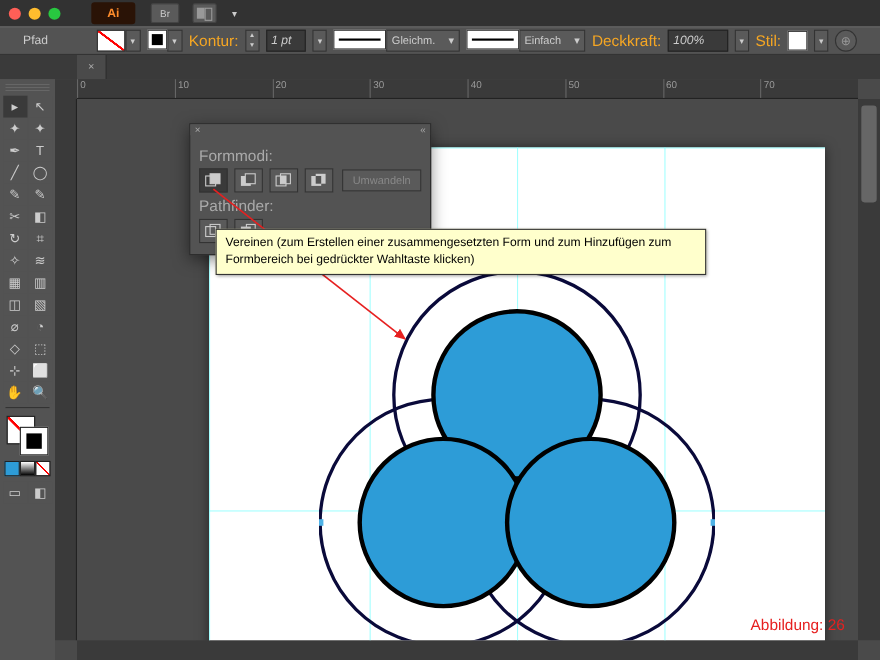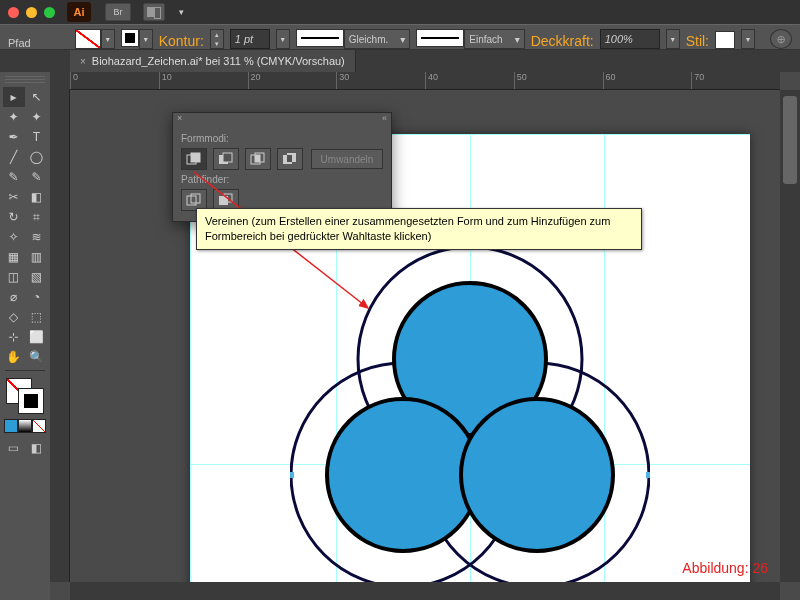--- a/index.html
+++ b/index.html
@@ -5,29 +5,29 @@
 * { margin: 0; padding: 0; box-sizing: border-box; font-family: "Lucida Grande", Arial, sans-serif; }
 body { width: 800px; height: 600px; background: #535353; overflow: hidden; position: relative; }
 
 
 .titlebar { height: 24px; background: #323232; display: flex; align-items: center; padding: 0 8px; gap: 6px; }
 .traffic { display: flex; gap: 7px; }
 .dot { width: 11px; height: 11px; border-radius: 50%; }
 .dot.red { background: #ff5f57; }
 .dot.yellow { background: #febc2e; }
 .dot.green { background: #28c840; }
-.app-logo { width: 24px; height: 20px; background: #2a1306; border-radius: 3px; display: flex; align-items: center; justify-content: center; color: #ff8d2c; font-size: 11px; font-weight: bold; margin-left: 6px; }
+.app-logo { width: 40px; height: 20px; background: #2a1306; border-radius: 3px; display: flex; align-items: center; justify-content: center; color: #ff8d2c; font-size: 11px; font-weight: bold; margin-left: 22px; }
 .br-btn { width: 26px; height: 18px; background: #5a5a5a; border: 1px solid #444; border-radius: 2px; color: #ccc; font-size: 9px; display: flex; align-items: center; justify-content: center; margin-left: 8px; }
 .layout-btn { width: 22px; height: 18px; background: #5a5a5a; border: 1px solid #444; border-radius: 2px; margin-left: 6px; position: relative; }
 .layout-btn::before { content:""; position:absolute; left:3px; top:3px; width:7px; height:10px; background:#999; }
 .layout-btn::after { content:""; position:absolute; right:3px; top:3px; width:5px; height:10px; border:1px solid #999; }
 .menu-tri { color:#ccc; font-size:9px; margin-left:8px; }
 
 
-.control-bar { height: 26px; background: #535353; border-top: 1px solid #666; border-bottom: 1px solid #333; display: flex; align-items: flex-end; padding: 0 8px; gap: 6px; font-size: 11px; color: #ccc; }
+.control-bar { height: 26px; background: #535353; border-top: 1px solid #666; border-bottom: 1px solid #333; display: flex; align-items: center; padding: 0 21px; gap: 6px; font-size: 11px; color: #ccc; }
 .control-bar .label { margin-right: 4px; }
 .swatch-none { width: 26px; height: 20px; border: 1px solid #333; background: linear-gradient(to top right, #fff 0%, #fff 46%, #f00 47%, #f00 53%, #fff 54%); }
 .swatch-black { width: 18px; height: 18px; border: 1px solid #333; background: #fff; position: relative; }
 .swatch-black::after { content:""; position:absolute; inset:3px; background:#000; }
 .dd-arrow { width:14px; height:20px; background:#5a5a5a; border:1px solid #333; display:flex; align-items:center; justify-content:center; color:#ccc; font-size:8px; }
 .field-lbl { color:#f5a623; font-size:14px; }
 .text-field { height: 20px; background: #3a3a3a; border: 1px solid #222; color: #ccc; font-size: 11px; padding: 0 4px; display:flex; align-items:center;font-style:italic; }
 .text-field.w40 { width: 40px; }
 .text-field.w60 { width: 60px; }
 .stepper { width:14px; height:20px; background:#5a5a5a; border:1px solid #333; display:flex; flex-direction:column; }
@@ -81,21 +81,21 @@
 
 
 .art { position:absolute; left:50%; top:300px; transform:translate(-50%,-50%); }
 
 
 .panel { position:absolute; left:172px; top:112px; width:220px; background:#535353; border:1px solid #2a2a2a; box-shadow:0 4px 14px rgba(0,0,0,.5); font-size:11px; color:#ccc; }
 .panel-titlebar { height:10px; background:#535353; display:flex; justify-content:space-between; padding:0 4px; color:#aaa; font-size:9px; }
 .panel-header { height:22px; background:#3e3e3e; display:flex; align-items:center; padding:0 8px; font-weight:bold; justify-content:space-between; }
 .panel-header .menu { font-size:10px; color:#aaa; }
 .panel-body { padding:6px 8px 10px; }
-.panel-label { font-size:10px; color:#aaa; margin:4px 0; }
+.panel-label { font-size:14px; color:#aaa; margin:4px 0; }
 .pf-row { display:flex; gap:6px; align-items:center; }
 .pf-btn { width:26px; height:22px; background:#5a5a5a; border:1px solid #333; display:flex; align-items:center; justify-content:center; color:#ccc; }
 .pf-btn.active { background:#3a3a3a; }
 .pf-expand { width:72px; height:20px; background:#5a5a5a; border:1px solid #333; color:#888; font-size:10px; display:flex; align-items:center; justify-content:center; margin-left:auto; }
 
 
 .tooltip { position:absolute; left:196px; top:208px; width:446px; background:#ffffcc; border:1px solid #333; padding:5px 8px; font-size:11px; color:#000; line-height:1.35; box-shadow:1px 1px 3px rgba(0,0,0,.4); z-index: 20; }
 
 
 .arrow-svg { position:absolute; left:172px; top:160px; pointer-events:none; z-index: 15; }
@@ -155,21 +155,20 @@
   <div class="dd-arrow">▾</div>
   <span class="field-lbl">Stil:</span>
   <div class="style-sw"></div>
   <div class="dd-arrow">▾</div>
   <div class="cloud-btn">⊕</div>
 </div>
 
 <div class="doc-tab-bar">
   <div class="doc-tab">
     <span class="x">×</span>
-    <span>Biohazard_Zeichen.ai* bei 311 % (CMYK/Vorschau)</span>
   </div>
 </div>
 
 <div class="workspace">
 
   <div class="tools">
     <div class="grab"></div>
     <div id="tool-rows">
         <div class="tool-row">
           <div class="tool sel">▸</div>

